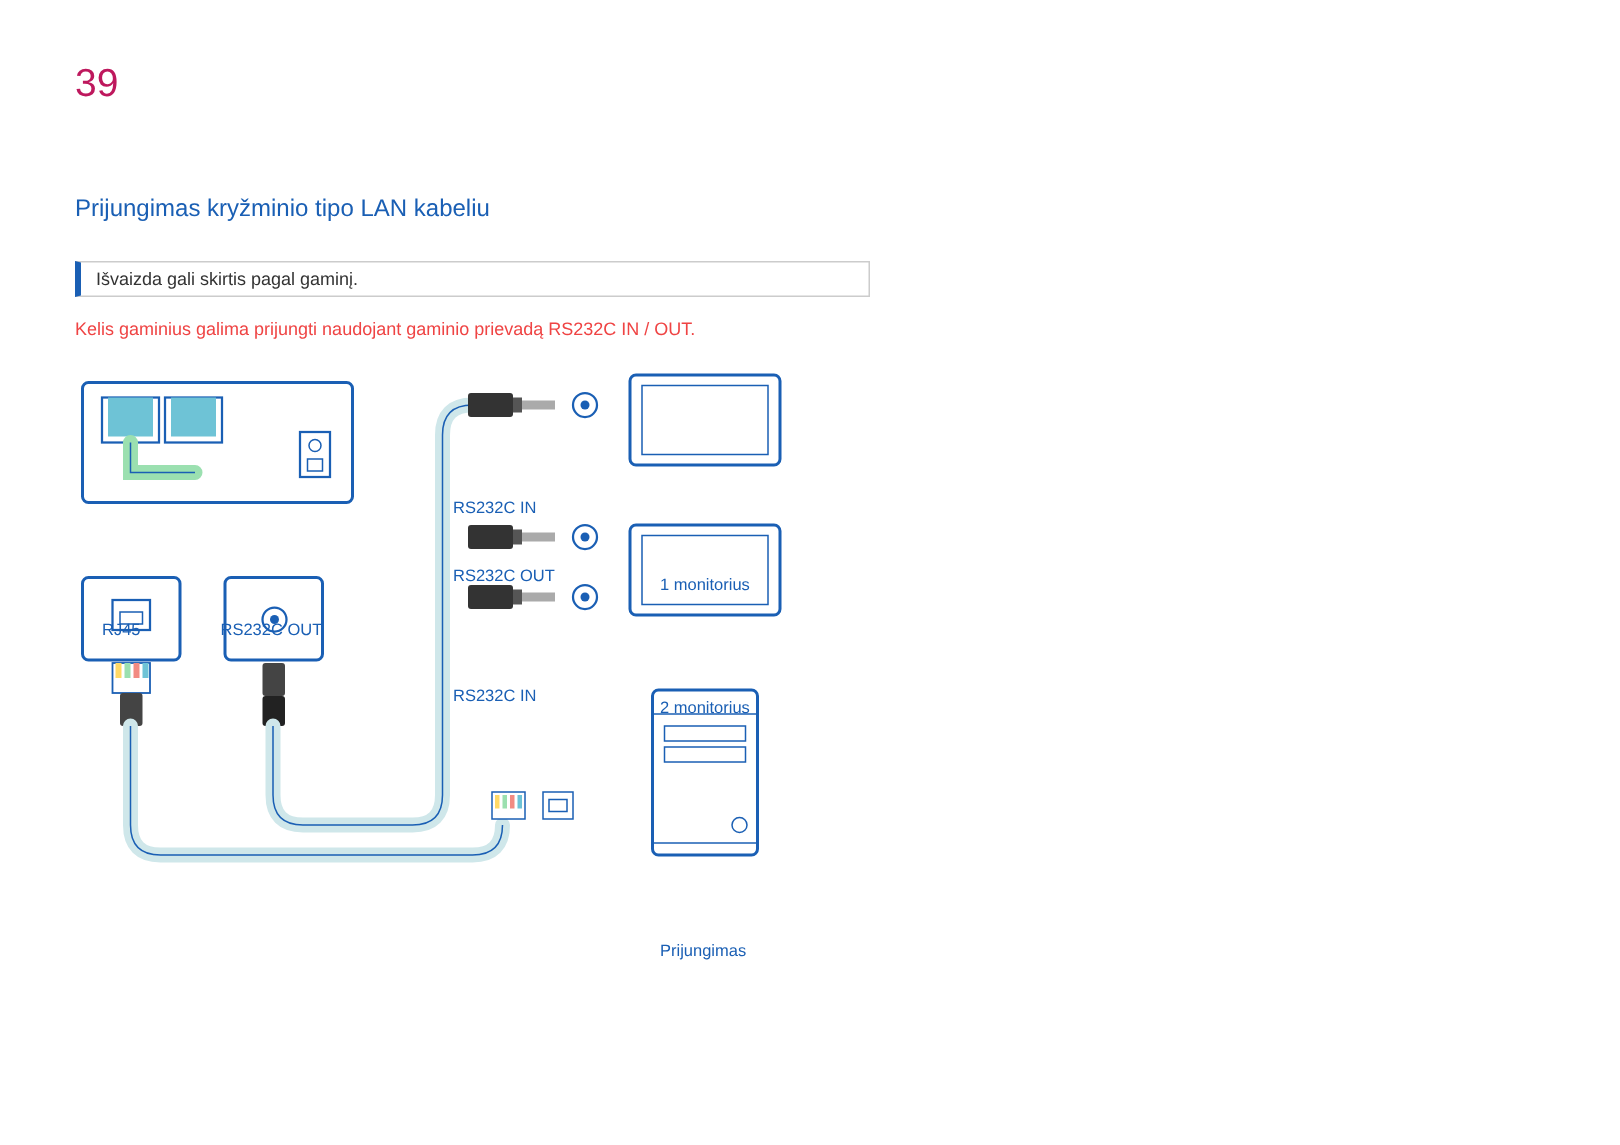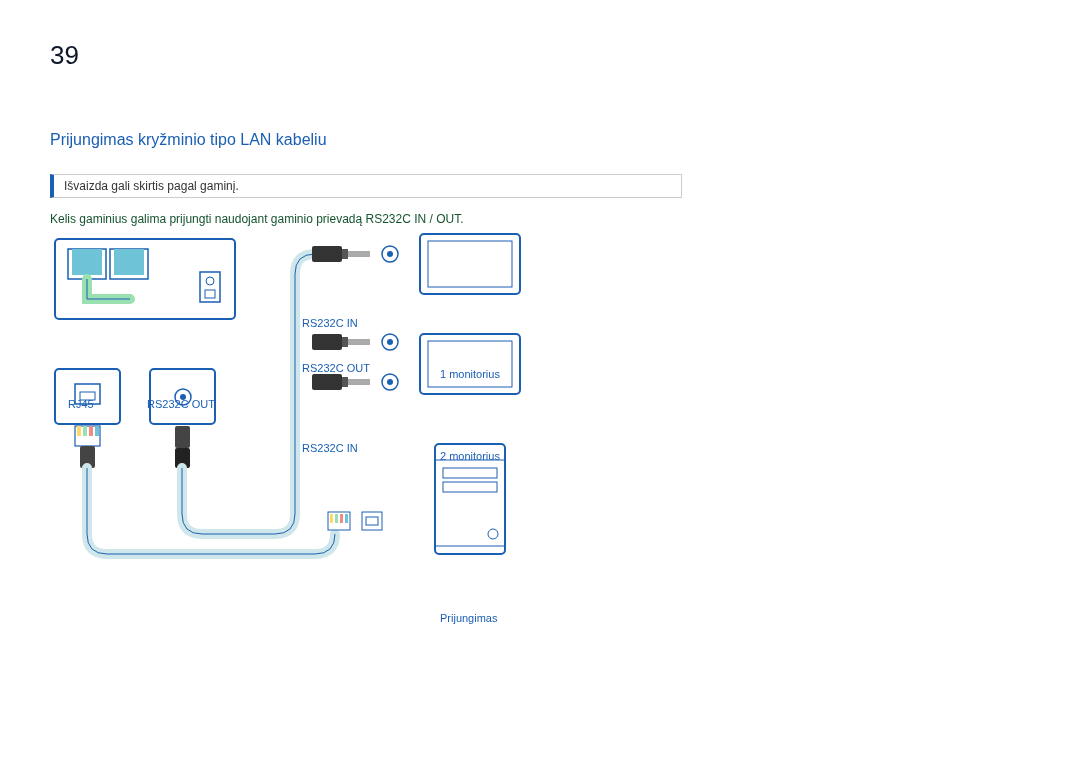--- a/index.html
+++ b/index.html
@@ -16,45 +16,45 @@
     justify-content: space-between;
     align-items: flex-start;
     margin-bottom: 60px;
   }
   .chapter-label {
     color: #1a5fb4;
     font-size: 12px;
     font-weight: 500;
   }
   .page-number {
-    color: #0f172a;
+    color: #be185d;
     font-size: 26px;
     font-weight: 400;
   }
   .section-title {
     color: #1a5fb4;
     font-size: 16px;
     font-weight: 500;
     margin-bottom: 25px;
   }
   .note-box {
     border-left: 4px solid #1a5fb4;
     padding: 4px 10px;
     font-size: 12px;
     color: #333;
-    width: 632px;
+    width: 530px;
     border-top: 1px solid #ccc;
     border-right: 1px solid #ccc;
     border-bottom: 1px solid #ccc;
     margin-bottom: 14px;
   }
   .body-text {
     font-size: 12px;
-    color: #14532d;
-    margin-bottom: 8px;
+    color: #ef4444;
+    margin-bottom: 24px;
   }
   .diagram {
     position: relative;
     width: 520px;
     height: 360px;
   }
   .label-blue { color: #1a5fb4; font-size: 11px; position: absolute; margin-top: 48px; }
   svg { position: absolute; top: 0; left: 0; overflow: visible; }
 </style>
 </head>

